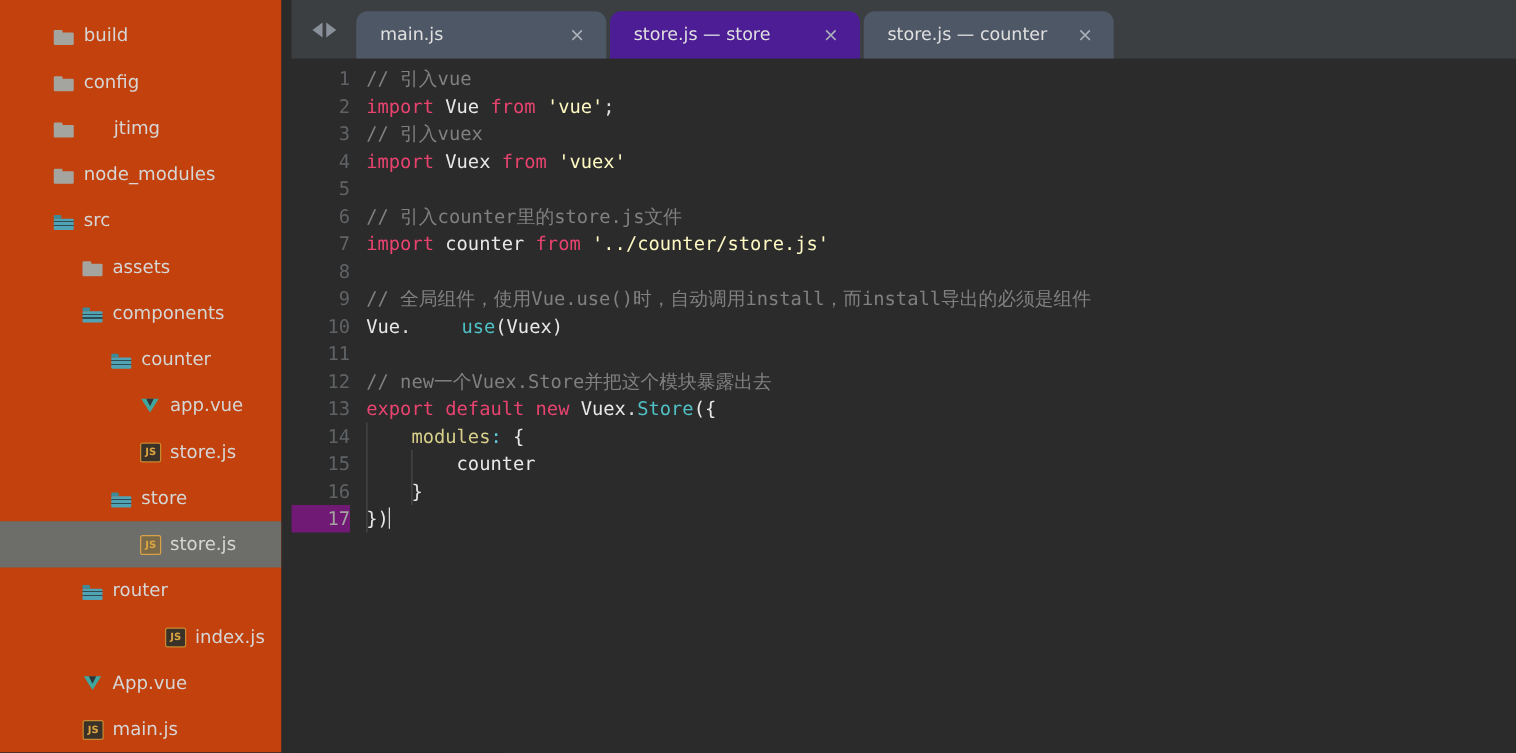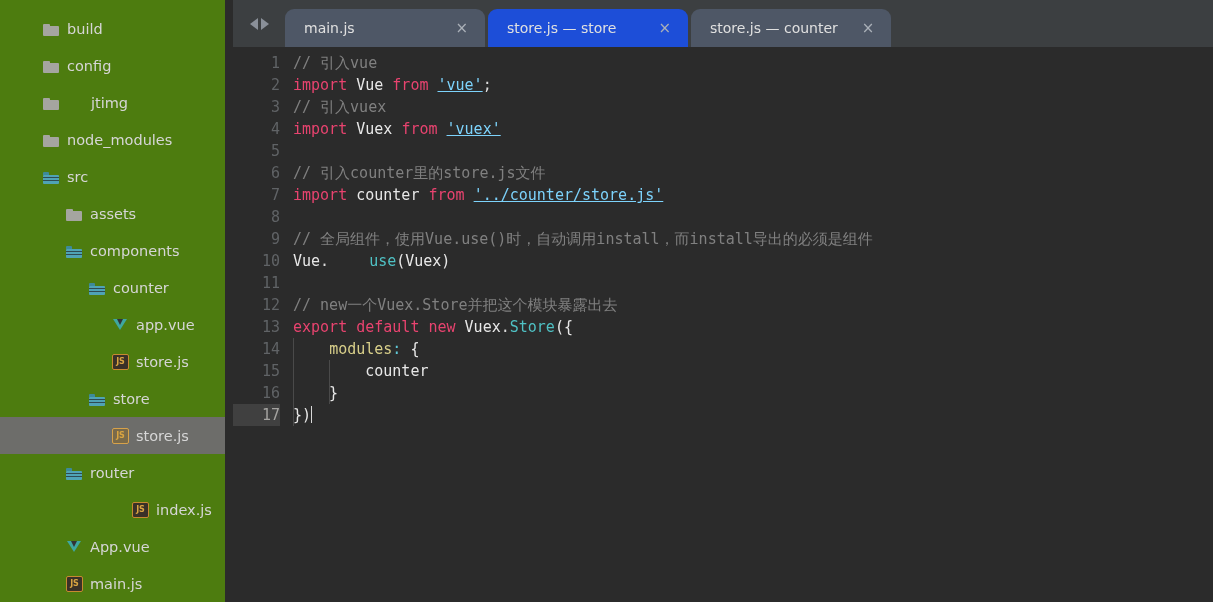--- a/index.html
+++ b/index.html
@@ -12,21 +12,21 @@
   .app {
     display: flex;
     width: 1213px; height: 602px;
     position: relative;
   }
 
   
   .sidebar {
     width: 225px;
     height: 602px;
-    background: #4d7c0f;
+    background: #c2410c;
     position: relative;
     overflow: hidden;
     flex: 0 0 225px;
     padding-top: 10px;
   }
   .tree-row {
     height: 37px;
     display: flex;
     align-items: center;
     color: #d6d6d6;
@@ -193,21 +193,21 @@
     margin-right: 3px;
     color: #e0e0e0;
     font-size: 14px;
     white-space: nowrap;
     cursor: default;
     min-width: 200px;
     justify-content: space-between;
     gap: 20px;
   }
   .tab.active { background: #4e5766; }
-  .tab.inactive { background: #1d4ed8; }
+  .tab.inactive { background: #4c1d95; }
   .tab-close {
     color: #aab0b8;
     font-size: 15px;
     line-height: 1;
     padding: 2px 4px;
     font-family: "DejaVu Sans", sans-serif;
   }
 
   
   .code-area {
@@ -226,40 +226,40 @@
     color: #606366;
     font-family: "DejaVu Sans Mono", monospace;
     font-size: 15px;
     user-select: none;
   }
   .gnum {
     height: 22px;
     line-height: 22px;
   }
   .gnum.cur {
-    background: #404040;
+    background: #701a75;
     color: #a4a3a0;
   }
   .code {
     flex: 1 1 auto;
     position: relative;
     font-family: "DejaVu Sans Mono", monospace;
     font-size: 15px;
     white-space: pre;
     color: #a9b7c6;
     padding-left: 4px;
   }
   .cline {
     height: 22px;
     line-height: 22px;
     position: relative;
   }
   .tok-cmt { color: #808080; }
   .tok-imp { color: #e8436f; }
-  .tok-str { color: #7dd3fc; text-decoration: underline; }
+  .tok-str { color: #fef9c3; }
   .tok-fn  { color: #4fc1c4; margin-left: 40px; }
   .tok-cls { color: #4fc1c4; }
   .tok-prop{ color: #d8cf8a; }
   .tok-op  { color: #5fc9d8; }
   .tok-txt { color: #e8e8e8; }
   .tok-pun { color: #dcdcdc; }
 
   .caret {
     display: inline-block;
     width: 1px;

